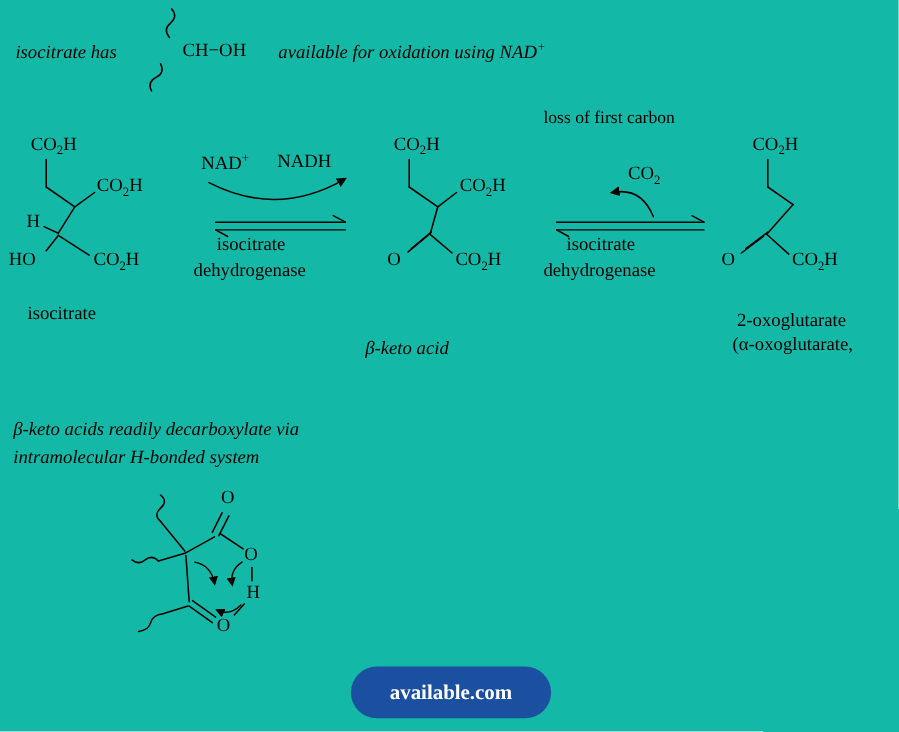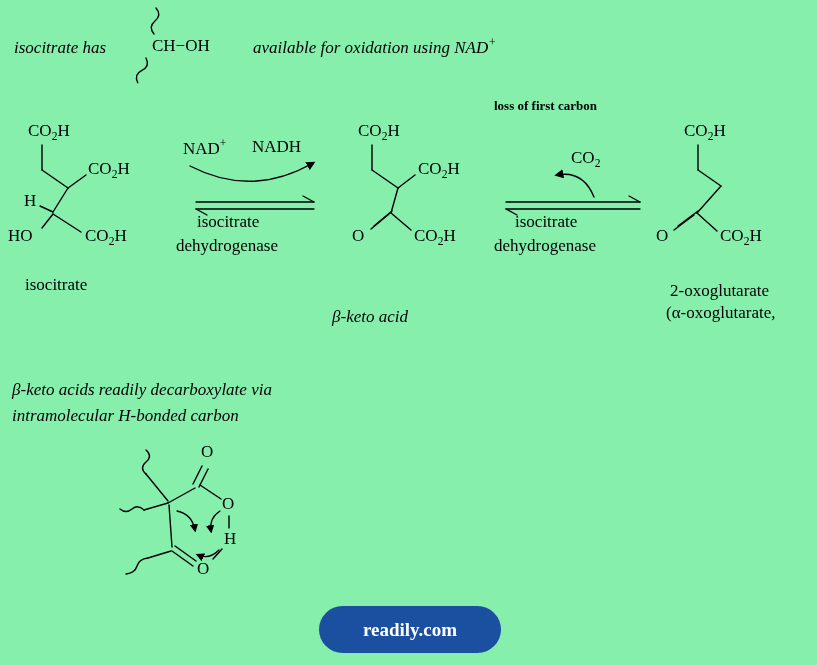--- a/index.html
+++ b/index.html
@@ -1,24 +1,24 @@
 <!DOCTYPE html>
 <html><head>
 <meta charset="utf-8">
 <style>
   html,body{margin:0;padding:0;background:#ffffff;}
   #canvas{
-    position:relative;width:817px;height:665px;background:#86efac;
+    position:relative;width:817px;height:665px;background:#14b8a6;
     font-family:"Liberation Serif", serif;color:#000;overflow:hidden;
   }
   #bonds{position:absolute;left:0;top:0;}
   .lbl{position:absolute;font-size:17px;line-height:1.15;white-space:nowrap;}
   .center{}
   .italic{font-style:italic;}
-  .bold{font-weight:bold;font-size:13px;}
+  .bold{font-weight:normal;font-size:16px;}
   sub,sup{font-size:68%;}
   .badge{
     position:absolute;display:flex;align-items:center;justify-content:center;
     border-radius:24px;color:#fff;font-weight:bold;font-size:19px;
   }
 </style>
 </head>
 <body>
 
 <div id="canvas">
@@ -102,21 +102,21 @@
       <path d="M148 558 q -9 1 -11 8 q -2 7 -11 8"></path>
     </g>
     <g stroke-width="1.3">
       <path d="M177 511 Q 192 514 195 530" marker-end="url(#arrow)"></path>
       <path d="M220 511 Q 209 518 211 531" marker-end="url(#arrow)"></path>
       <path d="M219 550 Q 209 560 198 555" marker-end="url(#arrow)"></path>
     </g>
   </svg>
 
   <div class="lbl italic" style="left:14px;top:38px">isocitrate has</div>
-  <div class="lbl" style="left:152px;top:36px">CH−OH</div>
+  <div class="lbl" style="left:166px;top:36px">CH−OH</div>
   <div class="lbl italic" style="left:253px;top:36px">available for oxidation using NAD<sup>+</sup></div>
 
   <div class="lbl bold" style="left:494px;top:99px">loss of first carbon</div>
 
   <div class="lbl" style="left:28px;top:121px">CO<sub>2</sub>H</div>
   <div class="lbl" style="left:88px;top:159px">CO<sub>2</sub>H</div>
   <div class="lbl" style="left:24px;top:191px">H</div>
   <div class="lbl" style="left:8px;top:226px">HO</div>
   <div class="lbl" style="left:85px;top:226px">CO<sub>2</sub>H</div>
   <div class="lbl center" style="left:25px;top:275px;width:115px">isocitrate</div>
@@ -136,24 +136,24 @@
   <div class="lbl center" style="left:515px;top:212px;width:115px">isocitrate</div>
   <div class="lbl center" style="left:494px;top:236px;width:152px">dehydrogenase</div>
 
   <div class="lbl" style="left:684px;top:121px">CO<sub>2</sub>H</div>
   <div class="lbl" style="left:656px;top:226px">O</div>
   <div class="lbl" style="left:720px;top:226px">CO<sub>2</sub>H</div>
   <div class="lbl center" style="left:670px;top:281px;width:148px">2-oxoglutarate</div>
   <div class="lbl center" style="left:666px;top:303px;width:156px">(α-oxoglutarate,</div>
 
   <div class="lbl italic" style="left:12px;top:380px">β-keto acids readily decarboxylate via</div>
-  <div class="lbl italic" style="left:12px;top:406px">intramolecular H-bonded carbon</div>
+  <div class="lbl italic" style="left:12px;top:406px">intramolecular H-bonded system</div>
 
   <div class="lbl" style="left:201px;top:442px">O</div>
   <div class="lbl" style="left:222px;top:494px">O</div>
   <div class="lbl" style="left:224px;top:529px">H</div>
   <div class="lbl" style="left:197px;top:559px">O</div>
 
   <div class="badge" style="left: 319px; top: 606px; width: 182px; height: 47px; background-color: rgb(27, 79, 160);">
-    <span>readily.com</span>
+    <span>available.com</span>
   </div>
 
 </div>
 
 </body></html>

